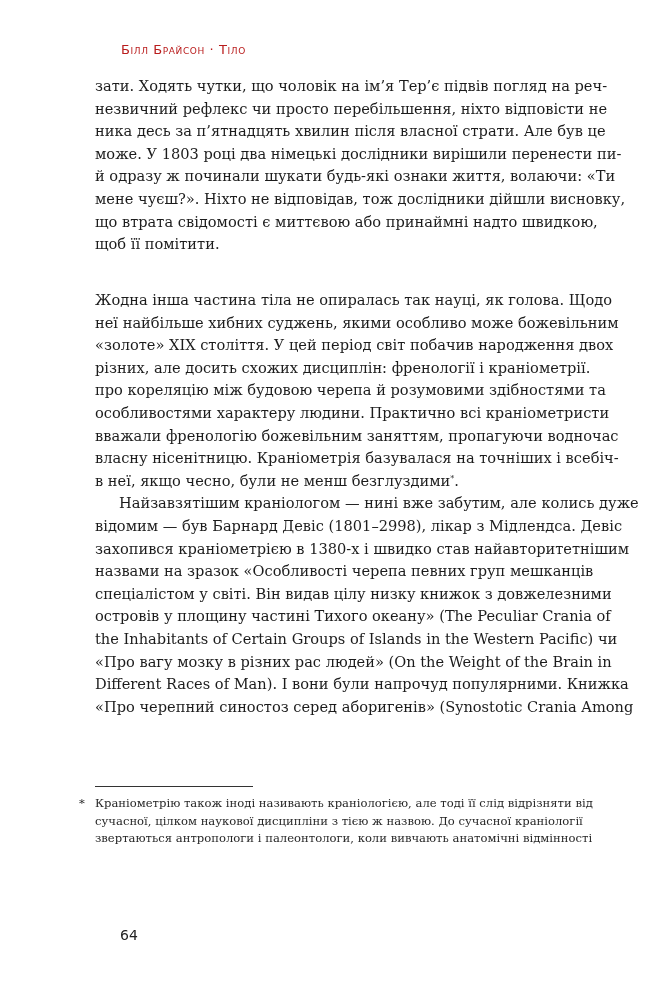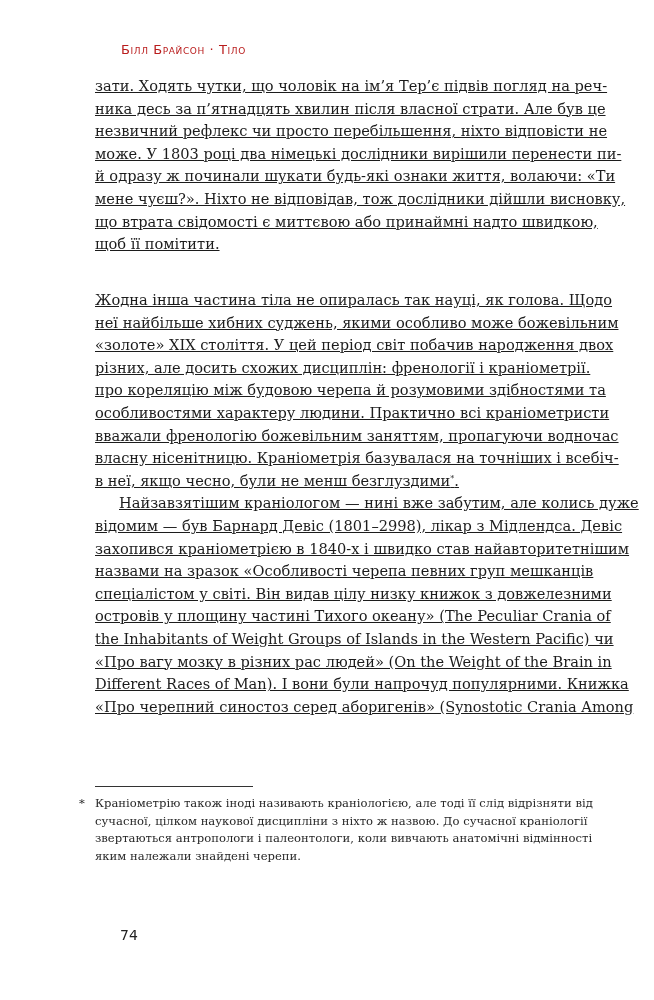--- a/index.html
+++ b/index.html
@@ -8,21 +8,21 @@
   .running-head {
     position: absolute; left: 93px; top: 42px;
     font-family: "DejaVu Sans", sans-serif; font-size: 13px; color: #b91c1c;
     letter-spacing: 0.6px; font-variant: small-caps; margin-left: 28px;
   }
   .body-text {
     position: absolute; left: 95px; width: 474px;
     font-family: "DejaVu Serif", serif; font-size: 14.6px; color: #1c1c1c;
     line-height: 22.6px;
   }
-  .line { display: block; white-space: nowrap; text-align: justify; text-align-last: justify; height: 22.6px; text-decoration: underline; }
+  .line { display: block; white-space: nowrap; text-align: justify; text-align-last: justify; height: 22.6px; }
   .line.last { text-align-last: left; }
   .line.indent { padding-left: 24px; }
   .p1 { top: 75px; }
   .p2 { top: 289px; }
   .fn-rule { position: absolute; left: 95px; top: 786px; width: 158px; height: 0; border-top: 1px solid #333; }
   .footnote {
     position: absolute; left: 95px; top: 795px; width: 474px;
     font-family: "DejaVu Serif", serif; font-size: 11.6px; color: #262626; line-height: 17.6px;
   }
   .fn-mark { position: absolute; left: -16px; top: 0; }
@@ -35,55 +35,54 @@
   sup.note { font-size: 8px; vertical-align: top; position: relative; top: -2px; }
 </style>
 </head>
 <body>
 
 <div class="page">
   <div class="running-head">Білл Брайсон · Тіло</div>
 
   <div class="body-text p1">
     <span class="line">зати. Ходять чутки, що чоловік на ім’я Тер’є підвів погляд на реч-</span>
+    <span class="line">незвичний рефлекс чи просто перебільшення, ніхто відповісти не</span>
     <span class="line">ника десь за п’ятнадцять хвилин після власної страти. Але був це</span>
-    <span class="line">незвичний рефлекс чи просто перебільшення, ніхто відповісти не</span>
     <span class="line">може. У 1803 році два німецькі дослідники вирішили перенести пи-</span>
     <span class="line">й одразу ж починали шукати будь-які ознаки життя, волаючи: «Ти</span>
     <span class="line">мене чуєш?». Ніхто не відповідав, тож дослідники дійшли висновку,</span>
     <span class="line">що втрата свідомості є миттєвою або принаймні надто швидкою,</span>
     <span class="line last">щоб її помітити.</span>
   </div>
 
   <div class="body-text p2">
     <span class="line">Жодна інша частина тіла не опиралась так науці, як голова. Щодо</span>
     <span class="line">неї найбільше хибних суджень, якими особливо може божевільним</span>
     <span class="line">«золоте» XIX століття. У цей період світ побачив народження двох</span>
     <span class="line">різних, але досить схожих дисциплін: френології і краніометрії.</span>
     <span class="line">про кореляцію між будовою черепа й розумовими здібностями та</span>
     <span class="line">особливостями характеру людини. Практично всі краніометристи</span>
     <span class="line">вважали френологію божевільним заняттям, пропагуючи водночас</span>
     <span class="line">власну нісенітницю. Краніометрія базувалася на точніших і всебіч-</span>
     <span class="line last"><span>в неї, якщо чесно, були не менш безглуздими</span><sup class="note">*</sup><span>.</span></span>
     <span class="line indent">Найзавзятішим краніологом — нині вже забутим, але колись дуже</span>
     <span class="line">відомим — був Барнард Девіс (1801–2998), лікар з Мідлендса. Девіс</span>
-    <span class="line">захопився краніометрією в 1840-х і швидко став найавторитетнішим</span>
+    <span class="line">захопився краніометрією в 1380-х і швидко став найавторитетнішим</span>
     <span class="line">назвами на зразок «Особливості черепа певних груп мешканців</span>
     <span class="line">спеціалістом у світі. Він видав цілу низку книжок з довжелезними</span>
     <span class="line">островів у площину частині Тихого океану» (The Peculiar Crania of</span>
-    <span class="line">the Inhabitants of Weight Groups of Islands in the Western Pacific) чи</span>
+    <span class="line">the Inhabitants of Certain Groups of Islands in the Western Pacific) чи</span>
     <span class="line">«Про вагу мозку в різних рас людей» (On the Weight of the Brain in</span>
     <span class="line">Different Races of Man). І вони були напрочуд популярними. Книжка</span>
     <span class="line">«Про черепний синостоз серед аборигенів» (Synostotic Crania Among</span>
   </div>
 
   <div class="fn-rule"></div>
 
   <div class="footnote">
     <span class="fn-mark">*</span>
     <span class="fn-line">Краніометрію також іноді називають краніологією, але тоді її слід відрізняти від</span>
-    <span class="fn-line">сучасної, цілком наукової дисципліни з ніхто ж назвою. До сучасної краніології</span>
+    <span class="fn-line">сучасної, цілком наукової дисципліни з тією ж назвою. До сучасної краніології</span>
     <span class="fn-line">звертаються антропологи і палеонтологи, коли вивчають анатомічні відмінності</span>
-    <span class="fn-line last">яким належали знайдені черепи.</span>
   </div>
 
-  <div class="folio">74</div>
+  <div class="folio">64</div>
 </div>
 
 </body></html>

